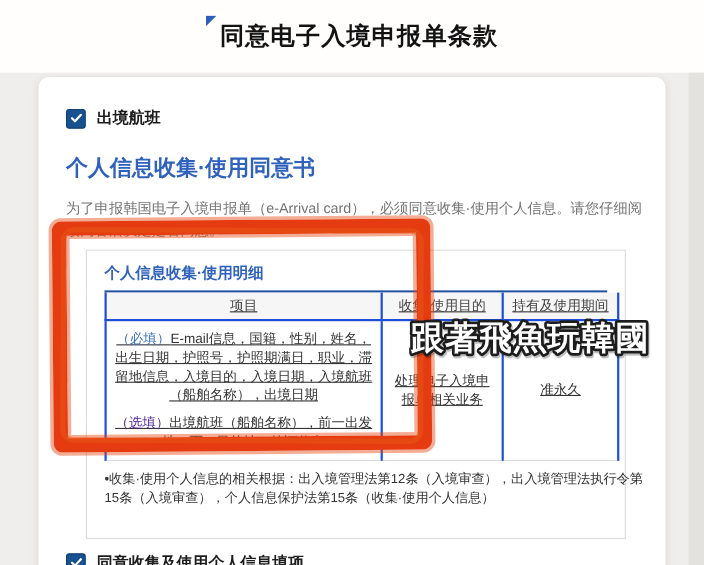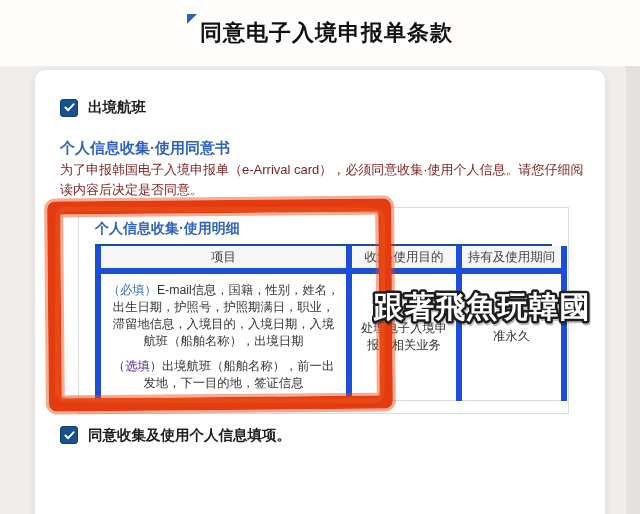--- a/index.html
+++ b/index.html
@@ -43,40 +43,40 @@
   .check-row.second { margin-top:12px; }
   .checkbox {
     width:18px; height:18px; flex:0 0 18px;
     background:#17518f; border:1px solid #0f3f73; border-radius:3px;
     display:flex; align-items:center; justify-content:center;
     cursor:pointer;
   }
   .check-label { font-size:14.5px; font-weight:700; color:#1d1d1d; cursor:pointer; }
   
   .section-heading {
-    margin-top:22px; font-size:15px; font-weight:700; color:#2f62bd;
+    margin-top:22px; font-size:20px; font-weight:700; color:#2f62bd;
   }
   .intro-text {
-    margin-top:2px; font-size:13px; color:#7f1d1d; line-height:1.5;
+    margin-top:14px; font-size:13px; color:#737373; line-height:1.5;
     width:535px;
   }
   
   .details-box {
     margin:8px 14px 0 18px;
     border:1px solid #dcdcdc;
-    padding:12px 16px 4px 16px;
+    padding:12px 16px 29px 16px;
   }
   .details-title { font-size:14px; font-weight:700; color:#2f62bd; }
   .details-rule { height:2px; background:#1f4e9d; margin-top:6px; }
   table.details {
     border-collapse:collapse; width:466px; table-layout:fixed;
-    font-size:12.3px; color:#333;
+    font-size:12.3px; color:#333;text-decoration:underline;
   }
   table.details th, table.details td {
-    border:6px solid #1d4ed8; text-align:center; vertical-align:middle;
+    border:2px solid #1d4ed8; text-align:center; vertical-align:middle;
   }
   table.details th {
     background:#f6f6f6; font-weight:400; color:#444;
     height:25px; border-top:none; font-size:12.5px;
   }
   table.details td { padding:8px 6px; line-height:1.38; border-bottom:1px solid #d9d9d9; }
   .col-item { width:251px; }
   .col-purpose { width:110px; }
   .col-period { width:105px; }
   .tag-required { color:#3a6ec0; }
@@ -149,20 +149,21 @@
           <td>
             <div><span class="tag-required">（必填）</span><span>E-mail信息，国籍，性别，姓名，出生日期，护照号，护照期满日，职业，滞留地信息，入境目的，入境日期，入境航班（船舶名称），出境日期</span></div>
             <div class="optional-para"><span class="tag-optional">（选填）</span><span>出境航班（船舶名称），前一出发地，下一目的地，签证信息</span></div>
           </td>
           <td>处理电子入境申报单相关业务</td>
           <td>准永久</td>
         </tr>
       </tbody>
     </table>
     <div class="notes">
+      <div class="note-line">•收集·使用个人信息的相关根据：出入境管理法第12条（入境审查），出入境管理法执行令第15条（入境审查），个人信息保护法第15条（收集·使用个人信息）</div>
     </div>
   </div>
 
   <div class="check-row second">
     <div class="checkbox">
       <svg viewBox="0 0 12 10" width="11" height="9">
           <polyline points="1.5,5 4.5,8 10.5,1.5" fill="none" stroke="#fff" stroke-width="2.2" stroke-linecap="round" stroke-linejoin="round"></polyline>
         </svg>
     </div>
     <span class="check-label">同意收集及使用个人信息填项。</span>

